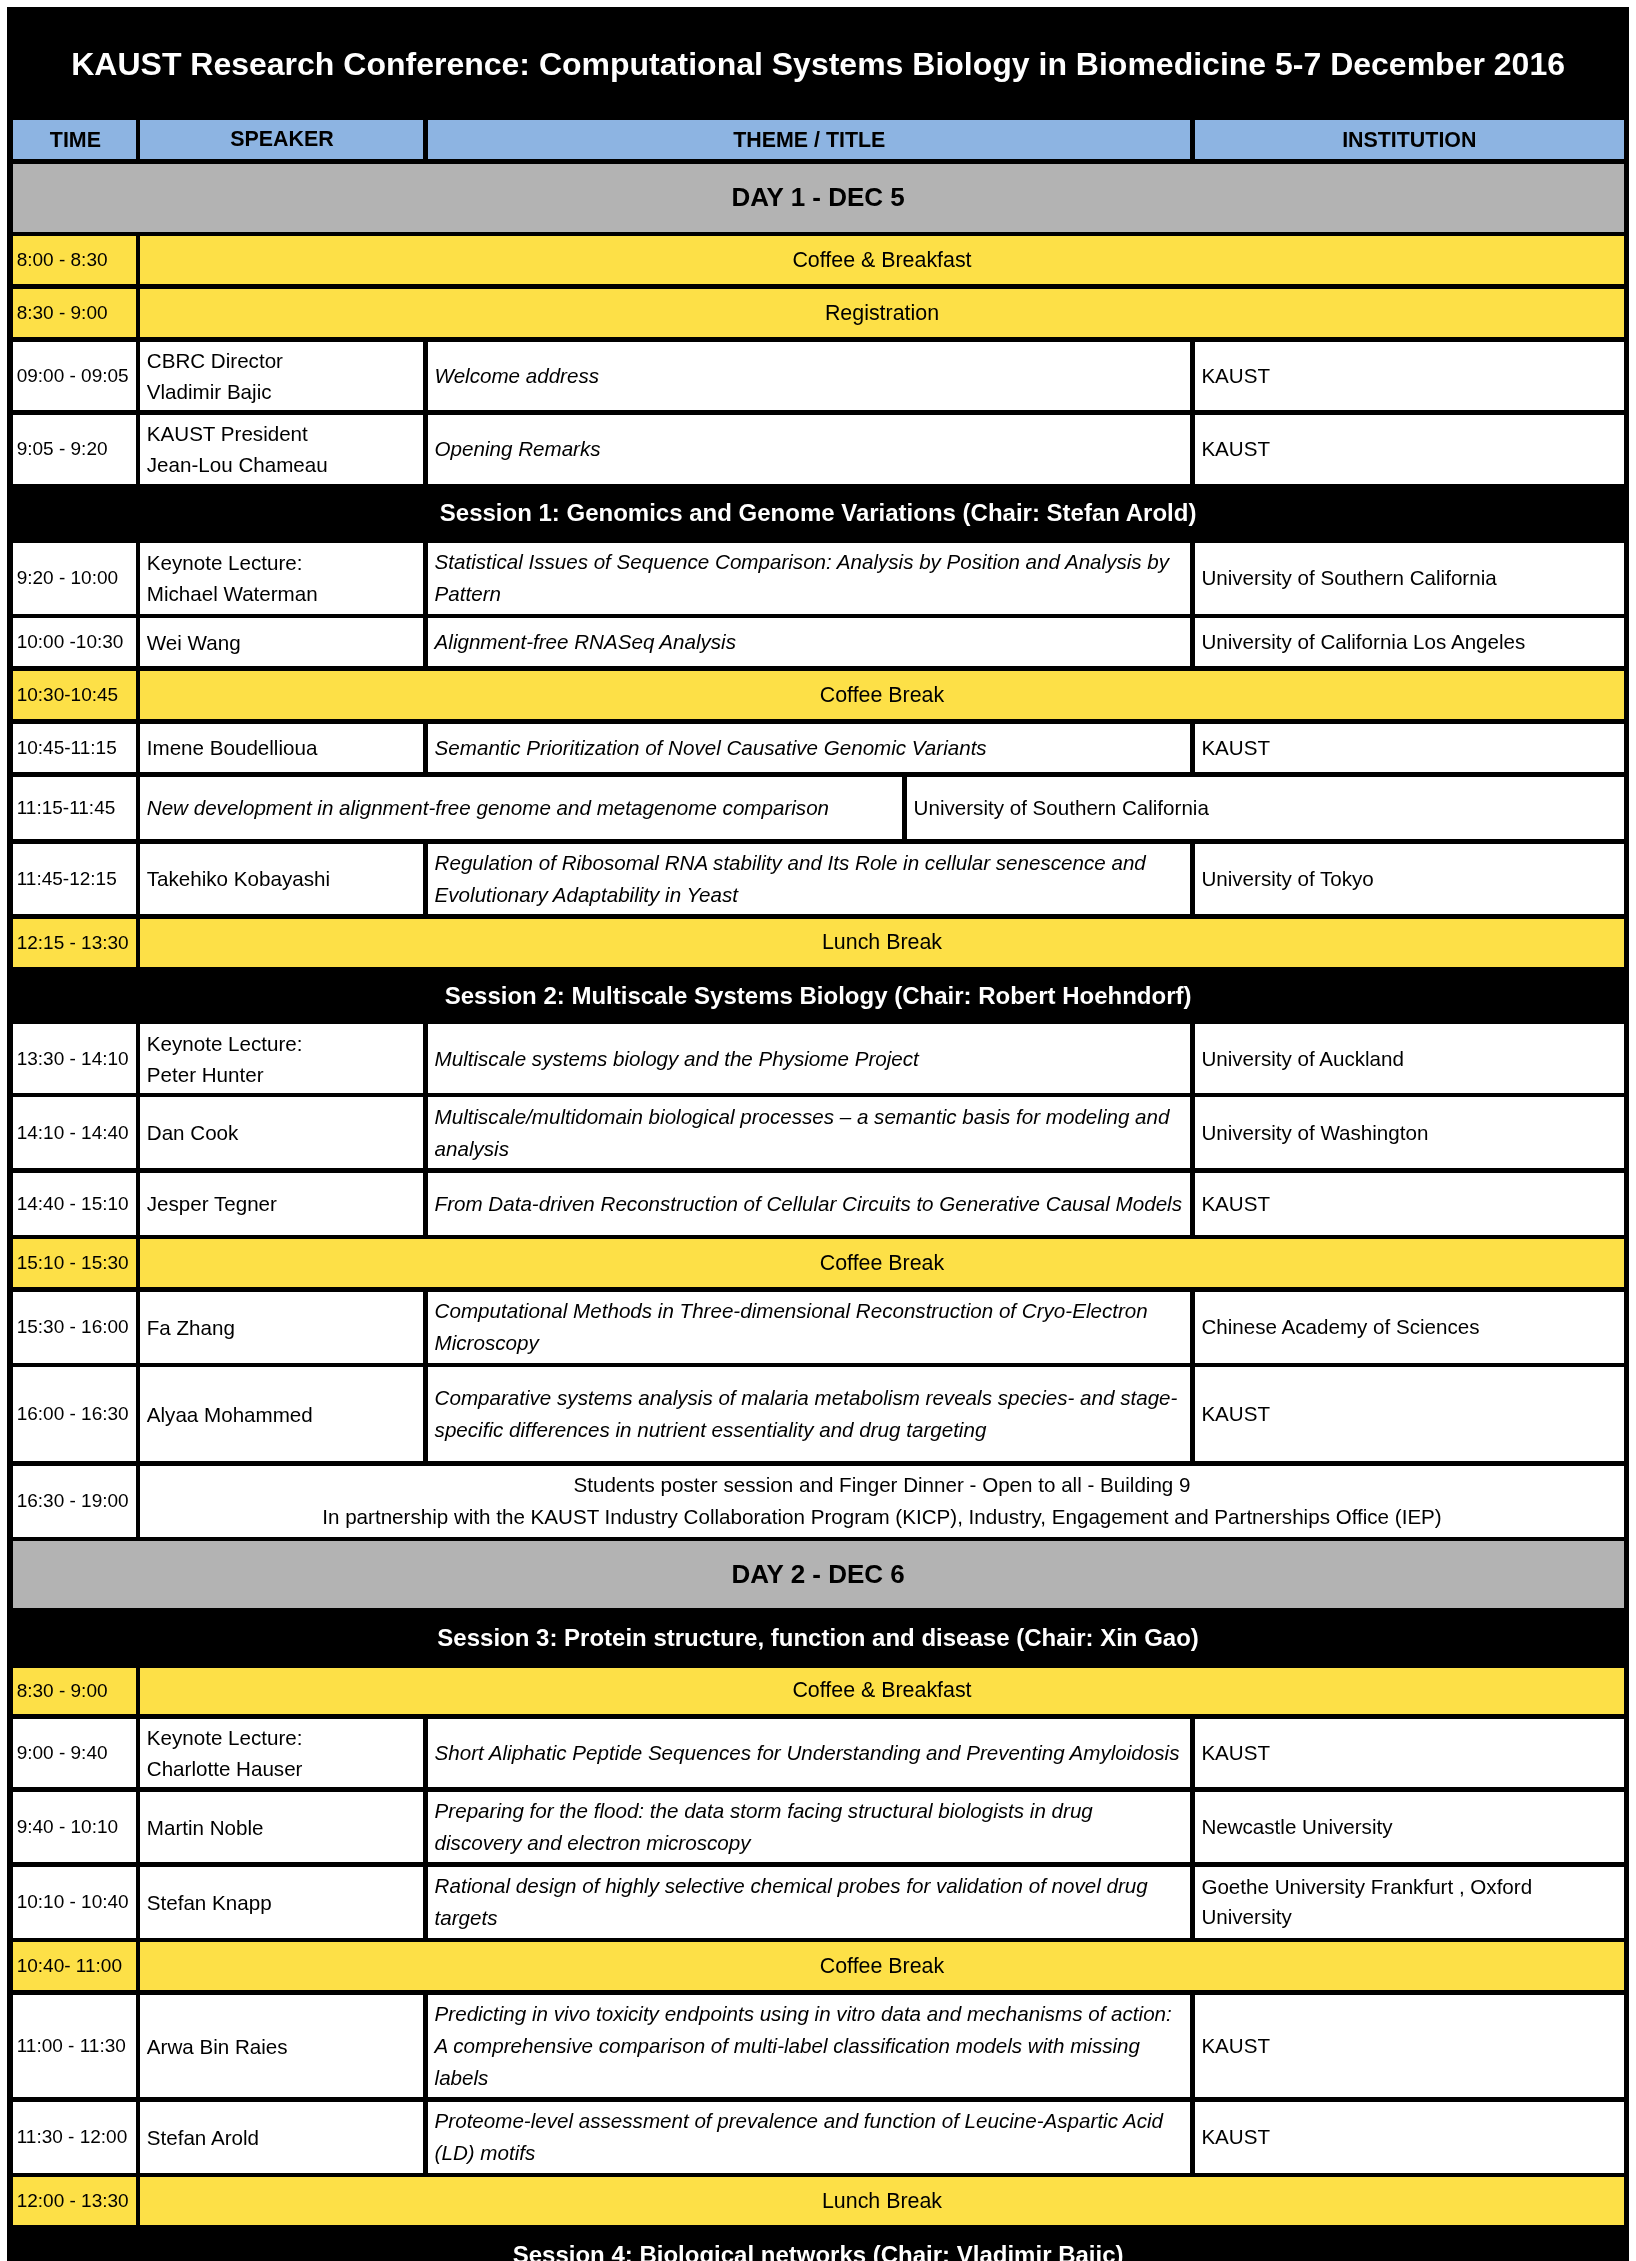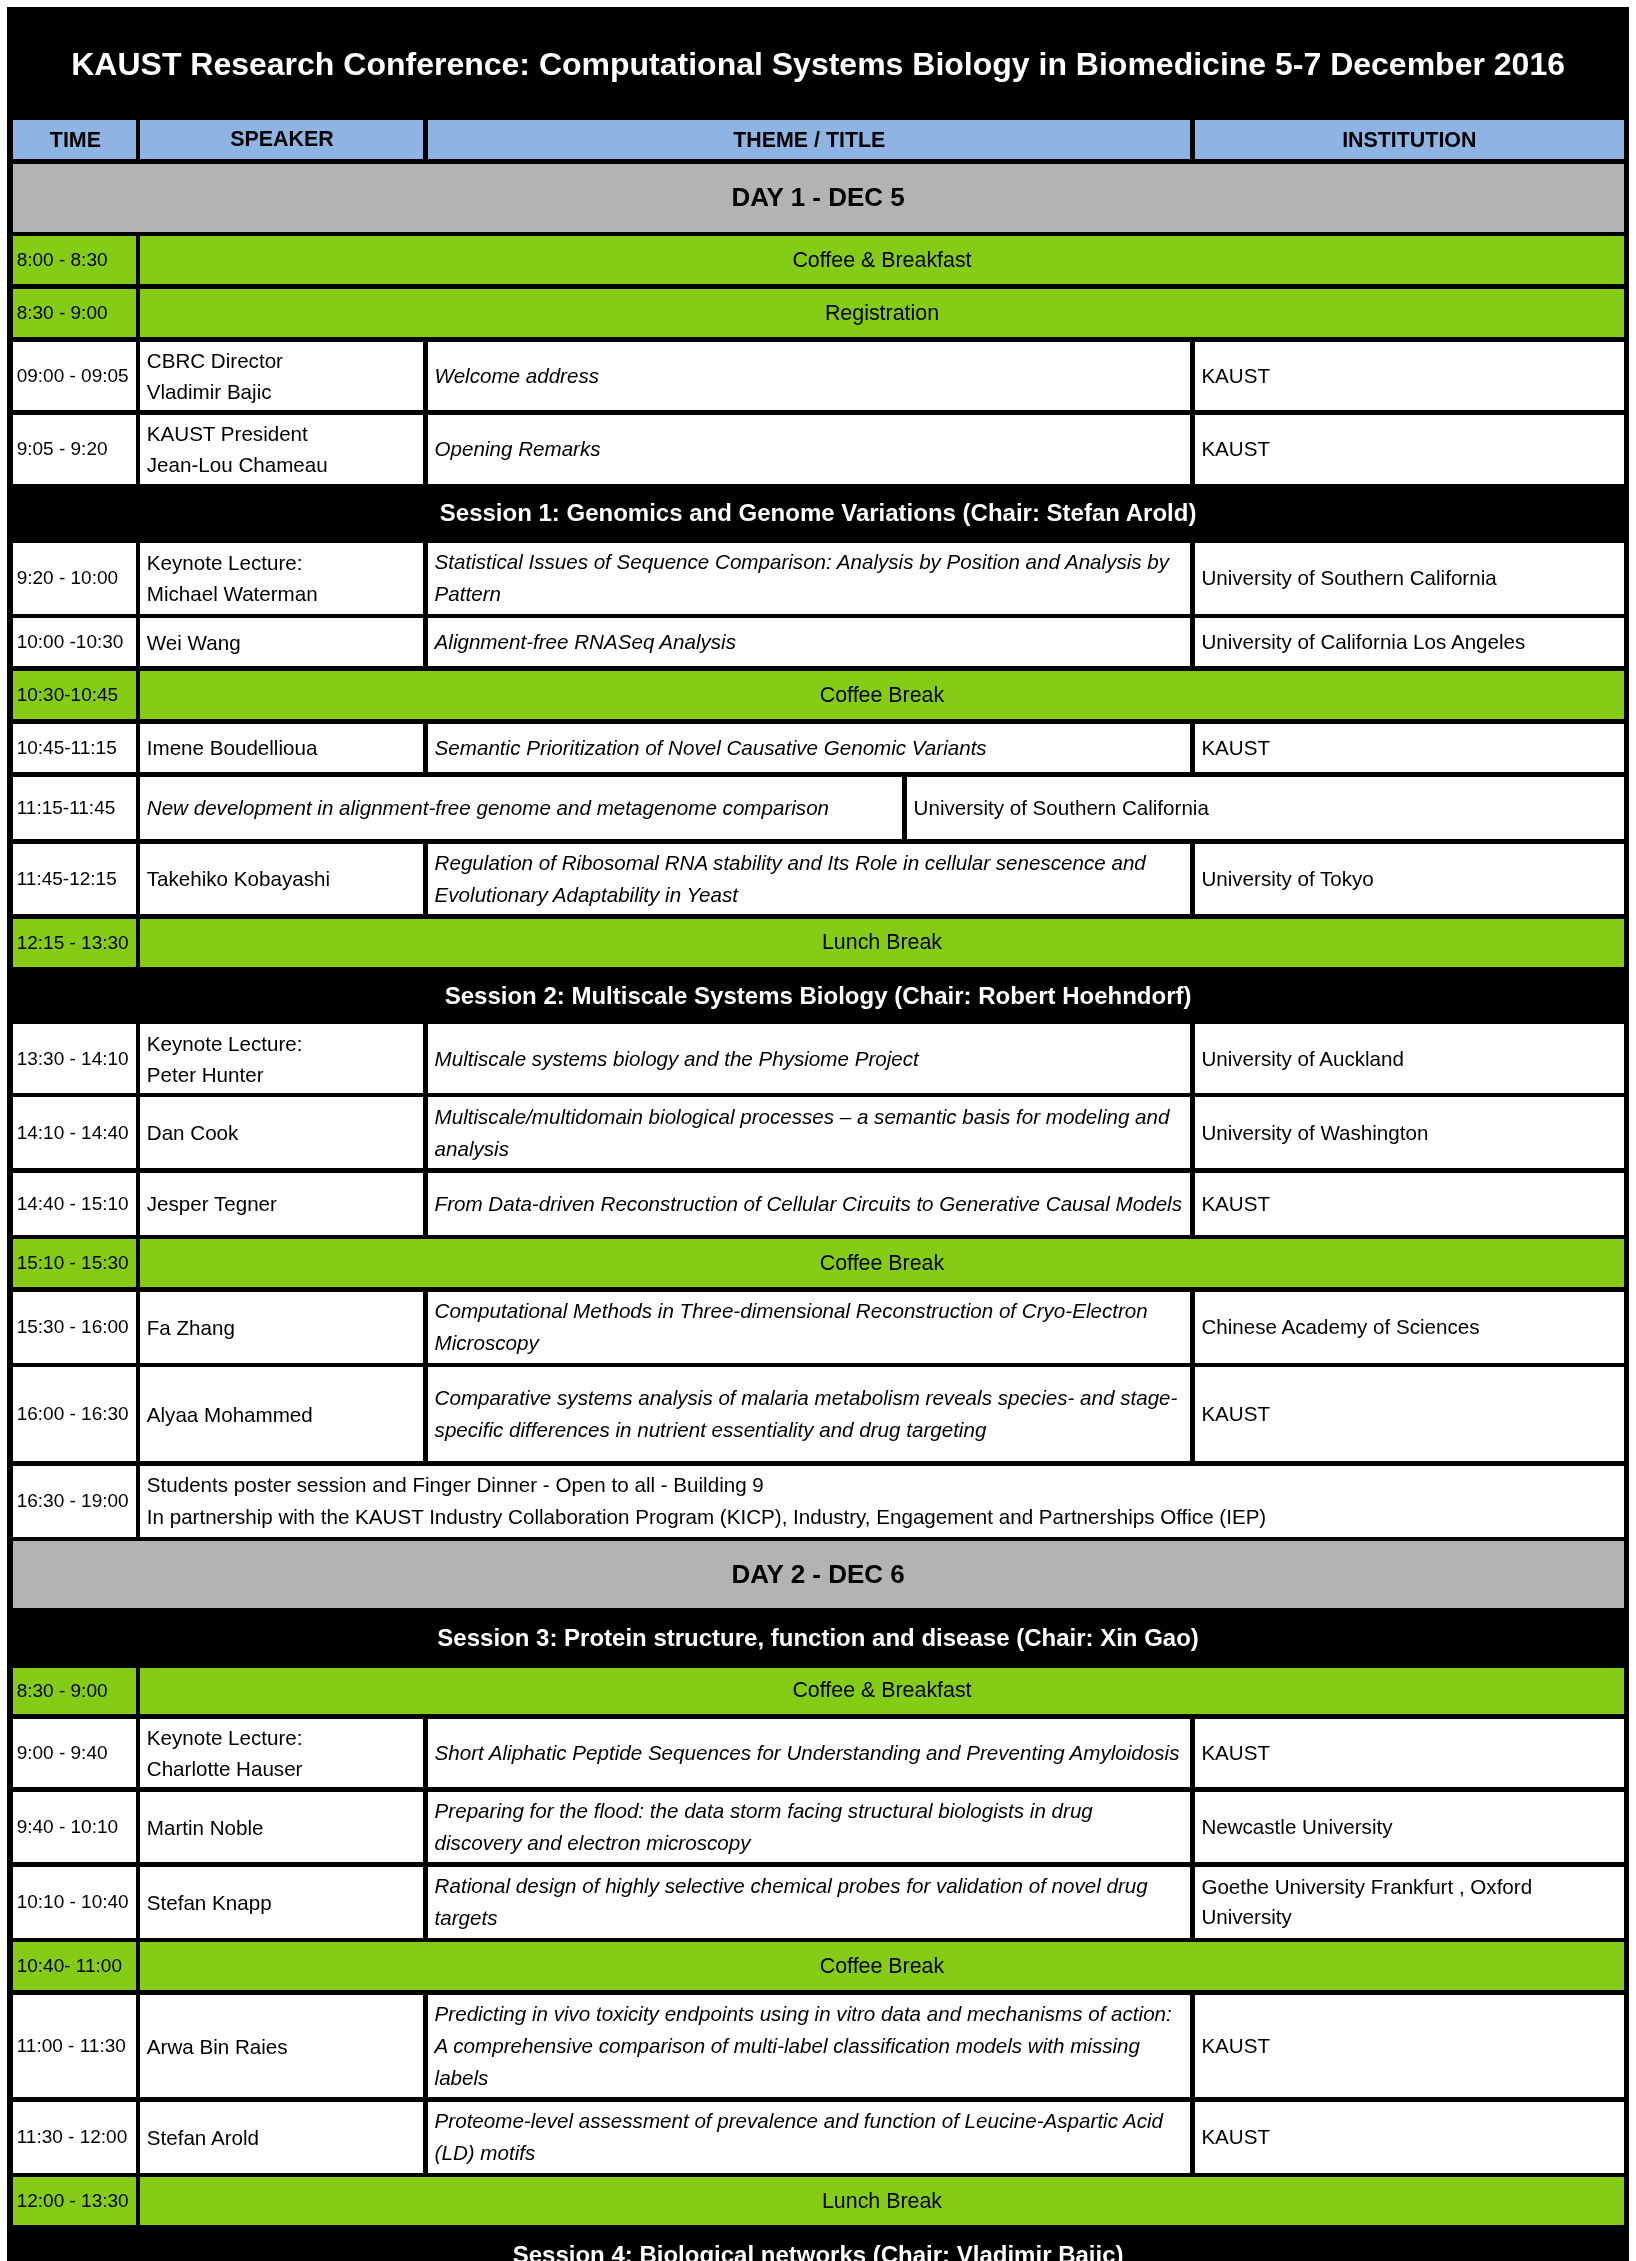--- a/index.html
+++ b/index.html
@@ -32,23 +32,23 @@
     align-items:center;justify-content:center;font-style:normal;
   }
   .day-cell{
     flex:1 1 auto;background:#B3B3B3;align-items:center;justify-content:center;
     font-weight:bold;font-size:26px;
   }
   .session-row{
     display:flex;align-items:center;justify-content:center;
     background:#000000;color:#ffffff;font-weight:bold;font-size:24px;
   }
-  .break-bg{background:#84cc16;}
+  .break-bg{background:#fde047;}
   .bold{font-weight:normal;}
-  .poster-span{flex:1 1 auto;align-items:flex-start;text-align:center;font-size:20.6px;line-height:32px;justify-content:center;}
+  .poster-span{flex:1 1 auto;align-items:center;text-align:center;font-size:20.6px;line-height:32px;justify-content:center;}
 </style>
 </head>
 <body>
 
 <div class="sheet">
   <div class="title-row">KAUST Research Conference: Computational Systems Biology in Biomedicine 5-7 December 2016</div>
 
   <div class="row header-row">
     <div class="cell c-time">TIME</div>
     <div class="cell c-speaker">SPEAKER</div>

